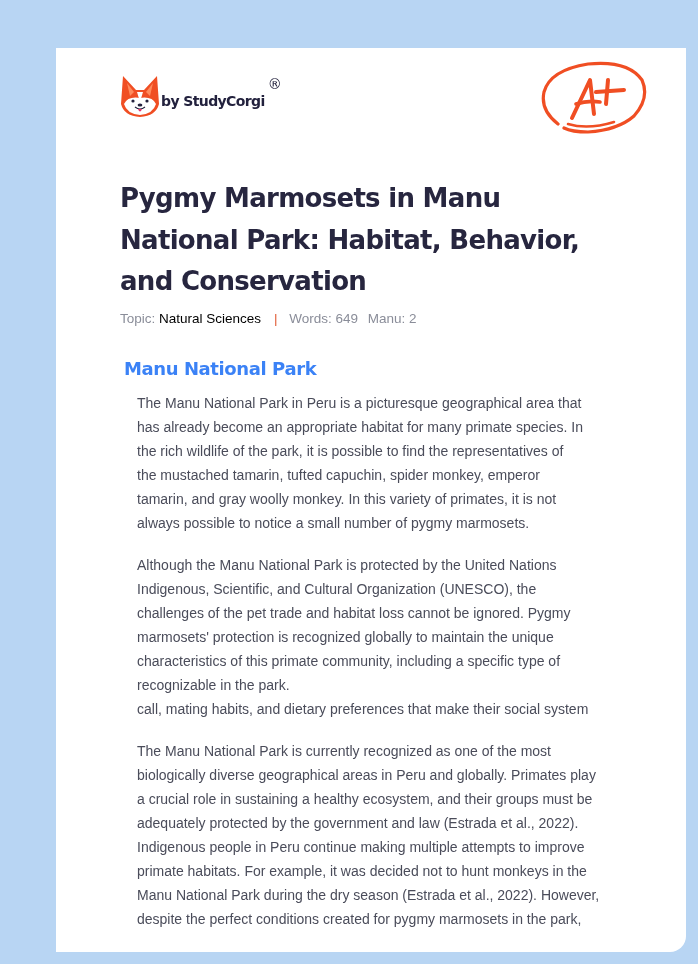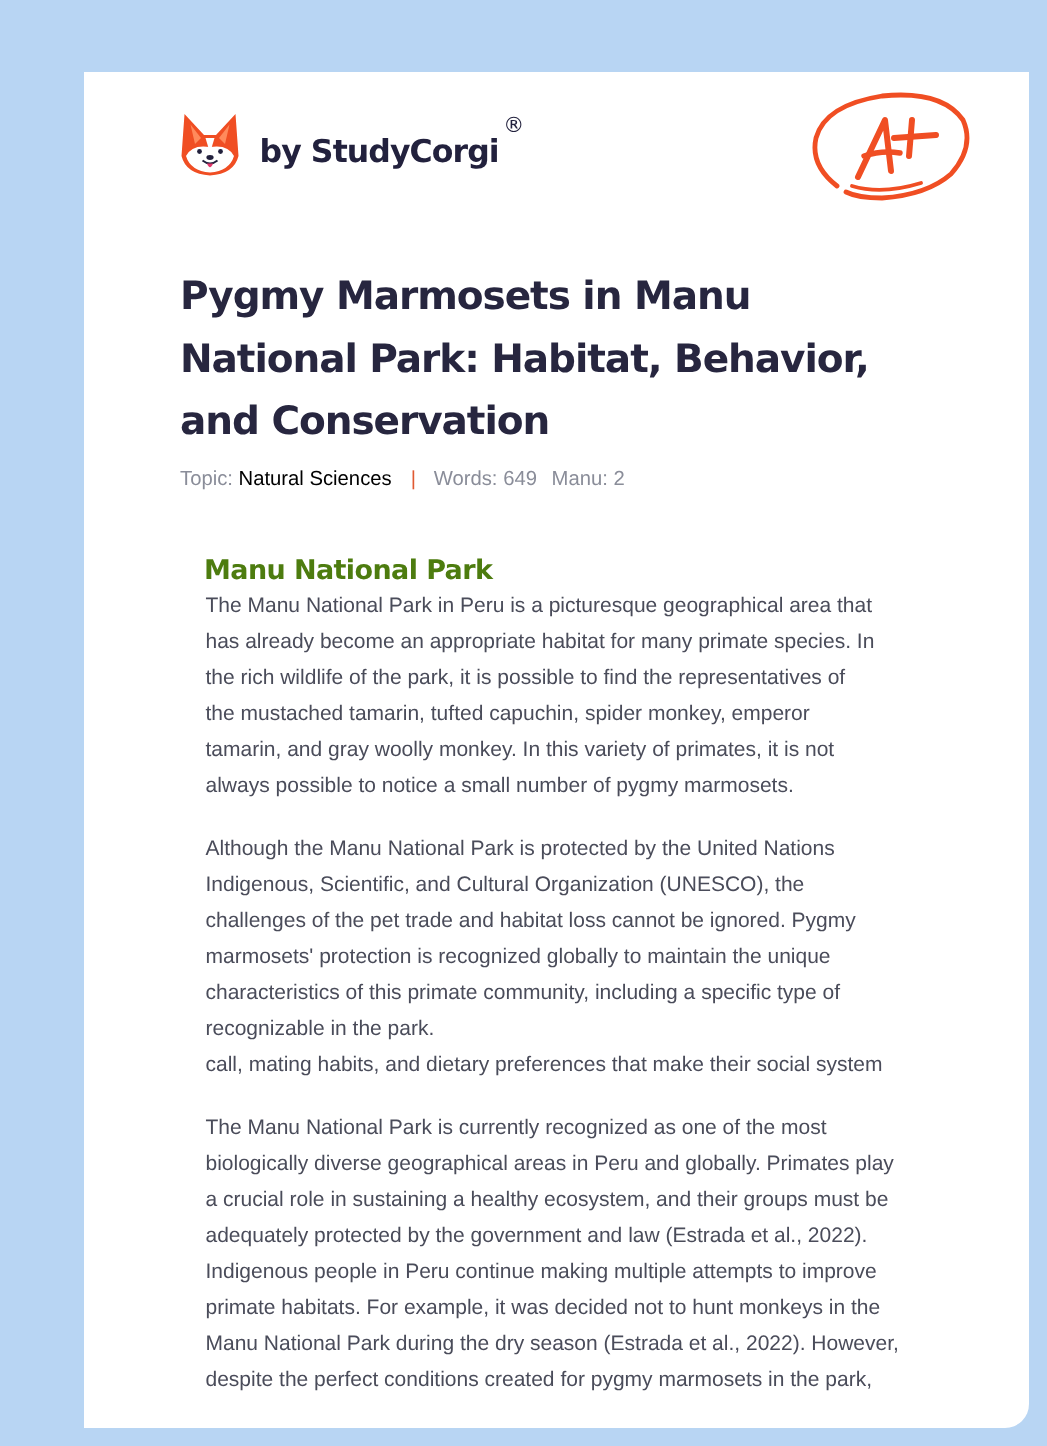--- a/index.html
+++ b/index.html
@@ -15,23 +15,23 @@
     background: #ffffff;
     border-bottom-right-radius: 16px;
     overflow: hidden;
   }
   .logo {
     position: absolute; left: 64px; top: 26px;
     display: flex; align-items: center;
   }
   .logo svg { display: block; }
   .brand {
-    margin-left: 13px; margin-top: 10px;
+    margin-left: 1px; margin-top: 10px;
     font-family: "DejaVu Sans", sans-serif;
-    font-weight: bold; font-size: 21px; color: #22213d;
+    font-weight: bold; font-size: 14px; color: #22213d;
     letter-spacing: -0.6px;
   }
   .reg {
     font-family: "DejaVu Sans", sans-serif;
     font-size: 14px; color: #22213d;
     position: relative; top: -12px; margin-left: 3px;
   }
   .grade { position: absolute; left: 482px; top: 10px; }
   .title {
     position: absolute; left: 64px; top: 130px; width: 500px;
@@ -42,23 +42,23 @@
   }
   .meta {
     position: absolute; left: 64px; top: 263px;
     font-size: 13.5px; color: #8a8d99;
     white-space: nowrap;
   }
   .meta .val { color: #000000; }
   .meta .sep { color: #e05a33; margin: 0 8px 0 9px; }
   .meta .gap { margin-left: 6px; }
   .h2 {
-    position: absolute; left: 64px; top: 306px; margin: 16px;
+    position: absolute; left: 64px; top: 306px; margin: 4px;
     font-family: "DejaVu Sans", sans-serif;
-    font-weight: bold; font-size: 18px; color: #4d7c0f;
+    font-weight: bold; font-size: 18px; color: #3b82f6;
     letter-spacing: -0.4px;
   }
   .body {
     position: absolute; left: 64px; top: 343px; width: 520px;
   }
   .body p {
     margin: 0 0 18px 17px;
     font-size: 14px; line-height: 24px; color: #4a4c5a;
   }
   .body .line { display: block; white-space: nowrap; }

